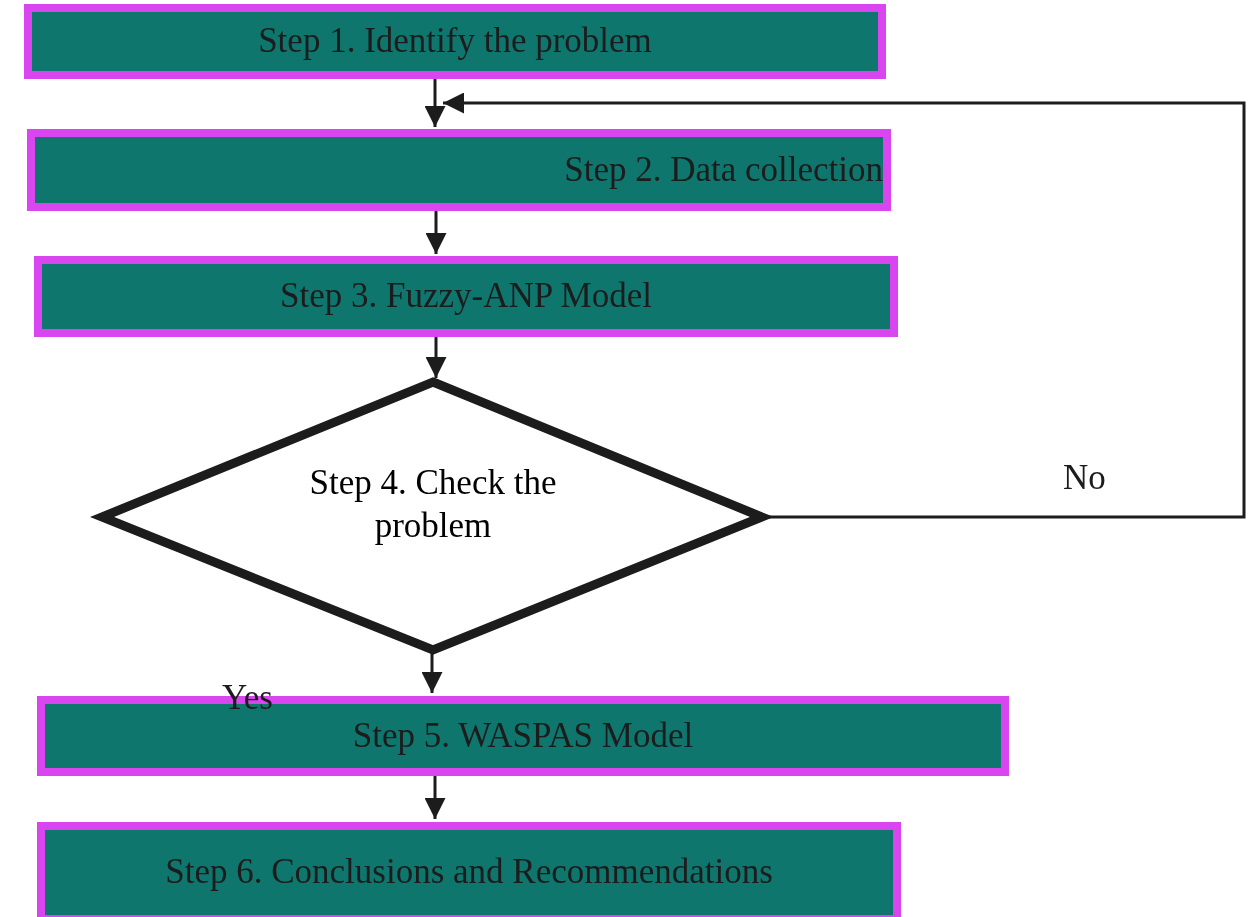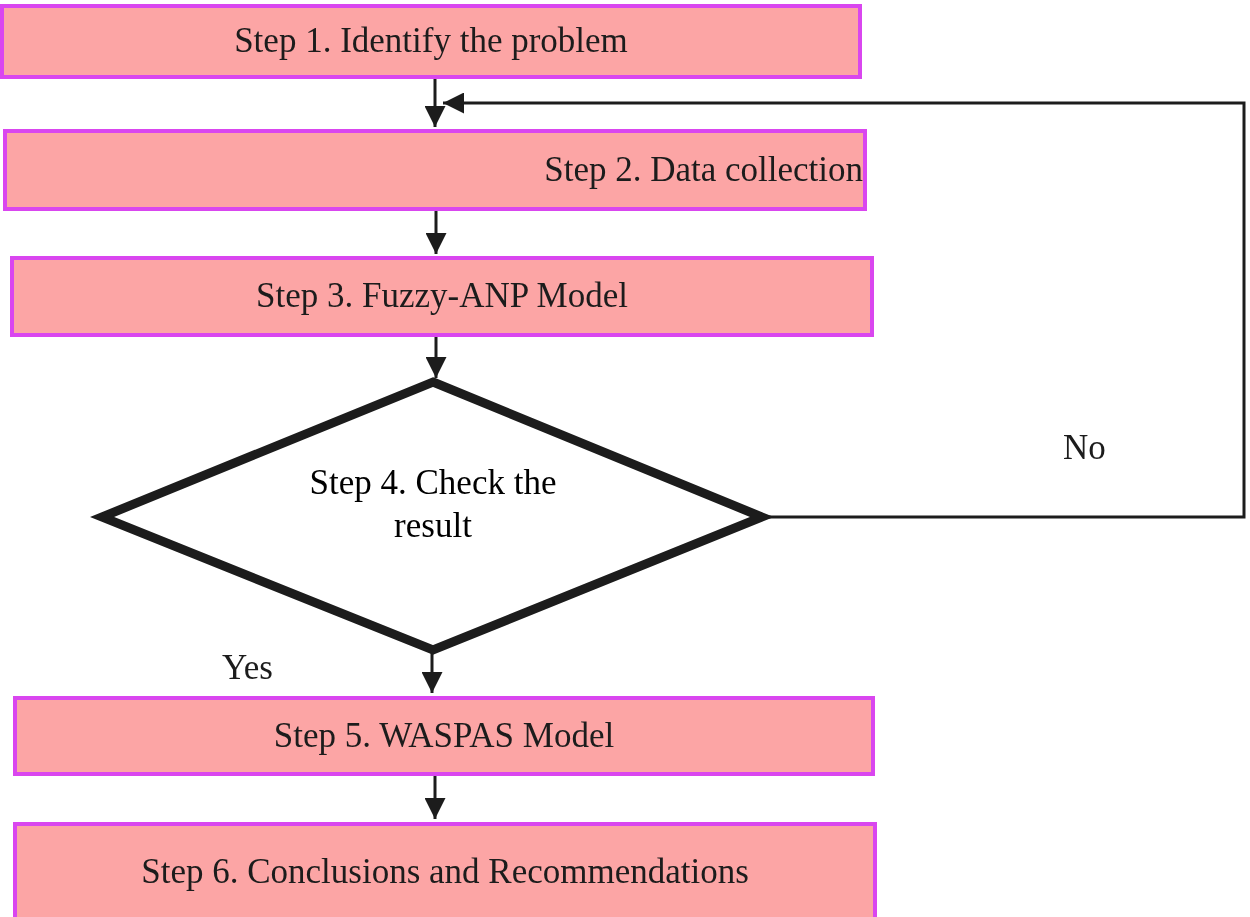--- a/index.html
+++ b/index.html
@@ -32,25 +32,26 @@
   .diamond {
     stroke: #1c1c1c;
     stroke-width: 9;
     fill: #ffffff;
     stroke-miterlimit: 10;
   }
   .node {
     position: absolute;
     z-index: 2;
     box-sizing: border-box;
-    background: #fca5a5;
-    border: 4px solid #d946ef;
+    background: #0f766e;
+    border: 8px solid #d946ef;
     display: flex;
     align-items: center;
     justify-content: center;
+    margin-left: 24px;
   }
   .node-label {
     font-size: 35px;
     line-height: 1.1;
     color: #1c1c1c;
     white-space: nowrap;
   }
   .diamond-label {
     position: absolute;
     z-index: 3;
@@ -61,29 +62,30 @@
     font-size: 35px;
     line-height: 1.22;
     color: #000000;
   }
   .edge-label {
     position: absolute;
     z-index: 3;
     font-size: 35px;
     color: #1c1c1c;
     white-space: nowrap;
+    margin-top: 30px;
   }
   .edge-label.yes { left: 222px; top: 648px; }
   .edge-label.no  { left: 1063px; top: 428px; }
 
   
   .node.step1 { left: 0px;   top: 4px;   width: 862px; height: 75px; }
   .node.step2 { left: 3px;   top: 129px; width: 864px; height: 82px; justify-content: flex-end; }
   .node.step3 { left: 10px;  top: 256px; width: 864px; height: 81px; }
-  .node.step5 { left: 13px;  top: 696px; width: 862px; height: 80px; }
+  .node.step5 { left: 13px;  top: 696px; width: 972px; height: 80px; }
   .node.step6 { left: 13px;  top: 822px; width: 864px; height: 101px; }
 </style>
 </head>
 <body>
 
 <div class="canvas">
 
   <svg class="connector-layer" viewBox="0 0 1250 917" xmlns="http://www.w3.org/2000/svg">
     <defs>
       <marker id="arrowhead" viewBox="0 0 10 10" refX="10" refY="5" markerWidth="8" markerHeight="7" orient="auto">
@@ -113,21 +115,21 @@
   <div class="node step2">
     <span class="node-label">Step 2. Data collection</span>
   </div>
 
   <div class="node step3">
     <span class="node-label">Step 3. Fuzzy-ANP Model</span>
   </div>
 
   <div class="diamond-label">
     <div>Step 4. Check the</div>
-    <div>result</div>
+    <div>problem</div>
   </div>
 
   <div class="node step5">
     <span class="node-label">Step 5. WASPAS Model</span>
   </div>
 
   <div class="node step6">
     <span class="node-label">Step 6. Conclusions and Recommendations</span>
   </div>
 

